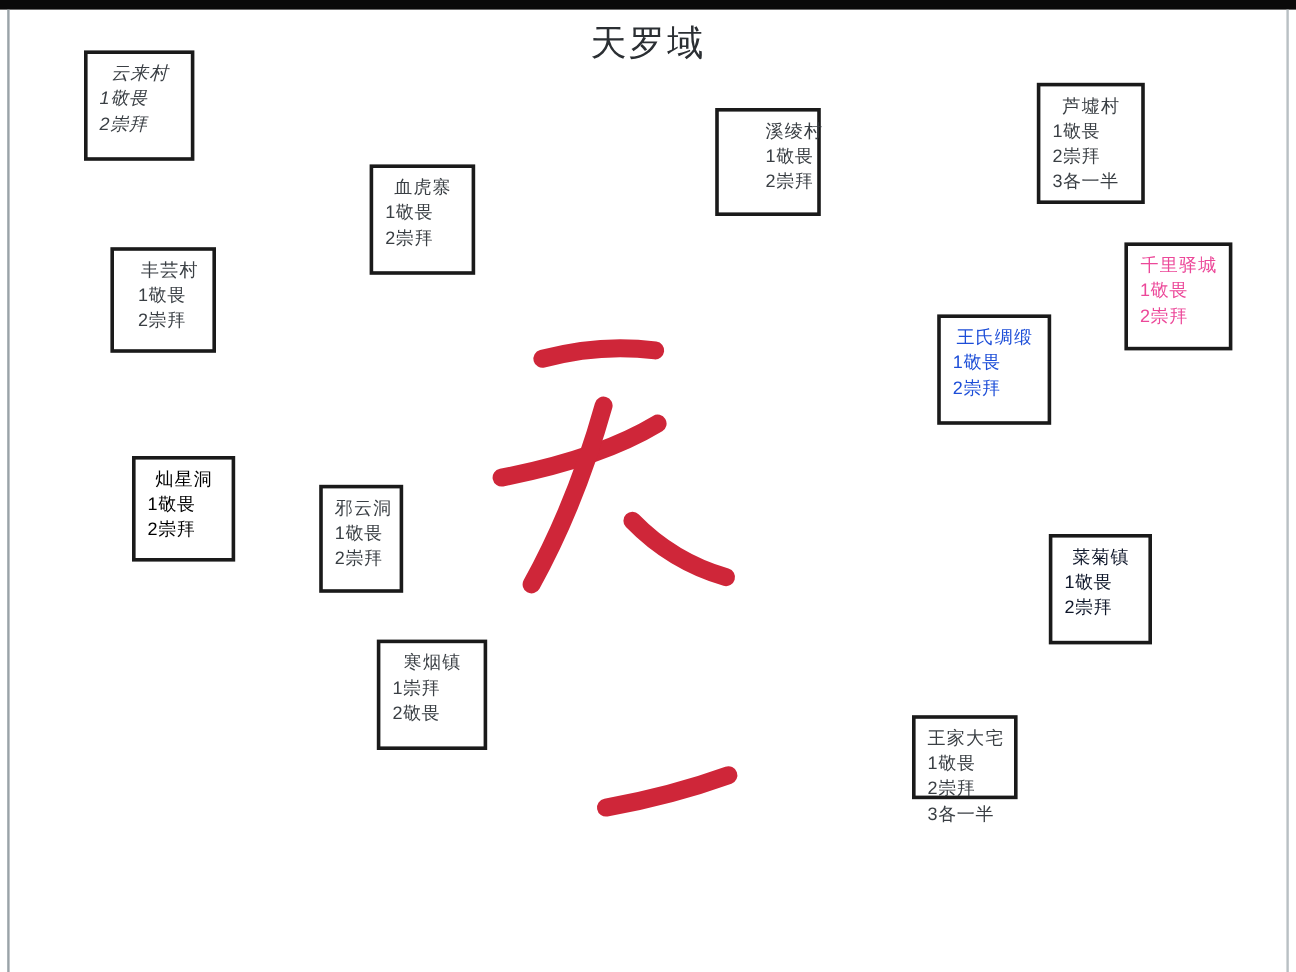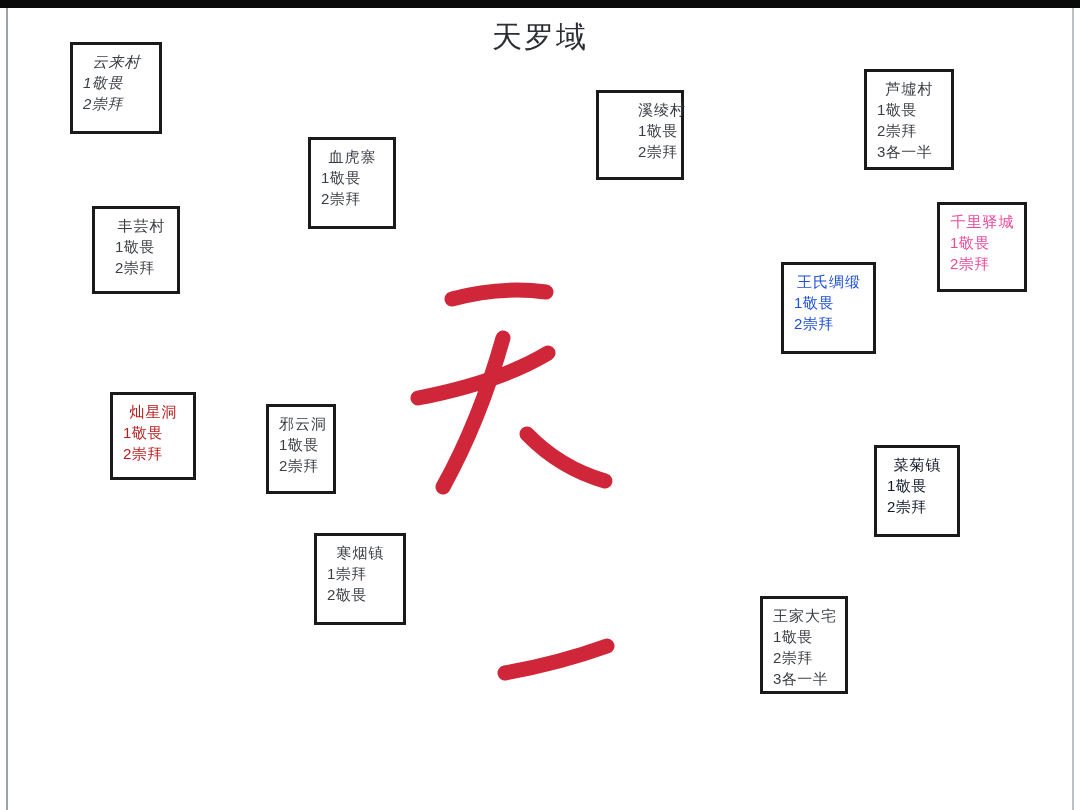--- a/index.html
+++ b/index.html
@@ -140,41 +140,41 @@
       <div class="loc-box" style="left: 92px; top: 206px; width: 88px; height: 88px; border-color: rgb(26, 26, 26); color: rgb(58, 63, 68); padding-left: 20px;">
         <div class="loc-name">丰芸村</div>
         <div class="loc-opt">1敬畏</div>
         <div class="loc-opt">2崇拜</div>
       </div>
       <div class="loc-box" style="left: 781px; top: 262px; width: 95px; height: 92px; border-color: rgb(26, 26, 26); color: #1d4ed8;">
         <div class="loc-name">王氏绸缎</div>
         <div class="loc-opt">1敬畏</div>
         <div class="loc-opt">2崇拜</div>
       </div>
-      <div class="loc-box" style="left: 110px; top: 392px; width: 86px; height: 88px; border-color: rgb(26, 26, 26); color: #b91c1c;">
+      <div class="loc-box" style="left: 110px; top: 380px; width: 86px; height: 88px; border-color: rgb(26, 26, 26); color: #000000;">
         <div class="loc-name">灿星洞</div>
         <div class="loc-opt">1敬畏</div>
         <div class="loc-opt">2崇拜</div>
       </div>
       <div class="loc-box" style="left: 266px; top: 404px; width: 70px; height: 90px; border-color: rgb(26, 26, 26); color: rgb(58, 63, 68);">
         <div class="loc-name">邪云洞</div>
         <div class="loc-opt">1敬畏</div>
         <div class="loc-opt">2崇拜</div>
       </div>
       <div class="loc-box" style="left: 874px; top: 445px; width: 86px; height: 92px; border-color: rgb(26, 26, 26); color: #0f172a;">
         <div class="loc-name">菜菊镇</div>
         <div class="loc-opt">1敬畏</div>
         <div class="loc-opt">2崇拜</div>
       </div>
       <div class="loc-box" style="left: 314px; top: 533px; width: 92px; height: 92px; border-color: rgb(26, 26, 26); color: rgb(58, 63, 68);">
         <div class="loc-name">寒烟镇</div>
         <div class="loc-opt">1崇拜</div>
         <div class="loc-opt">2敬畏</div>
       </div>
-      <div class="loc-box" style="left: 760px; top: 596px; width: 88px; height: 98px; border-color: rgb(26, 26, 26); color: rgb(58, 63, 68);">
+      <div class="loc-box" style="left: 760px; top: 596px; width: 88px; height: 70px; border-color: rgb(26, 26, 26); color: rgb(58, 63, 68);">
         <div class="loc-name">王家大宅</div>
         <div class="loc-opt">1敬畏</div>
         <div class="loc-opt">2崇拜</div>
         <div class="loc-opt">3各一半</div>
       </div>
     </div>
 
 </div>
 
 </body></html>

